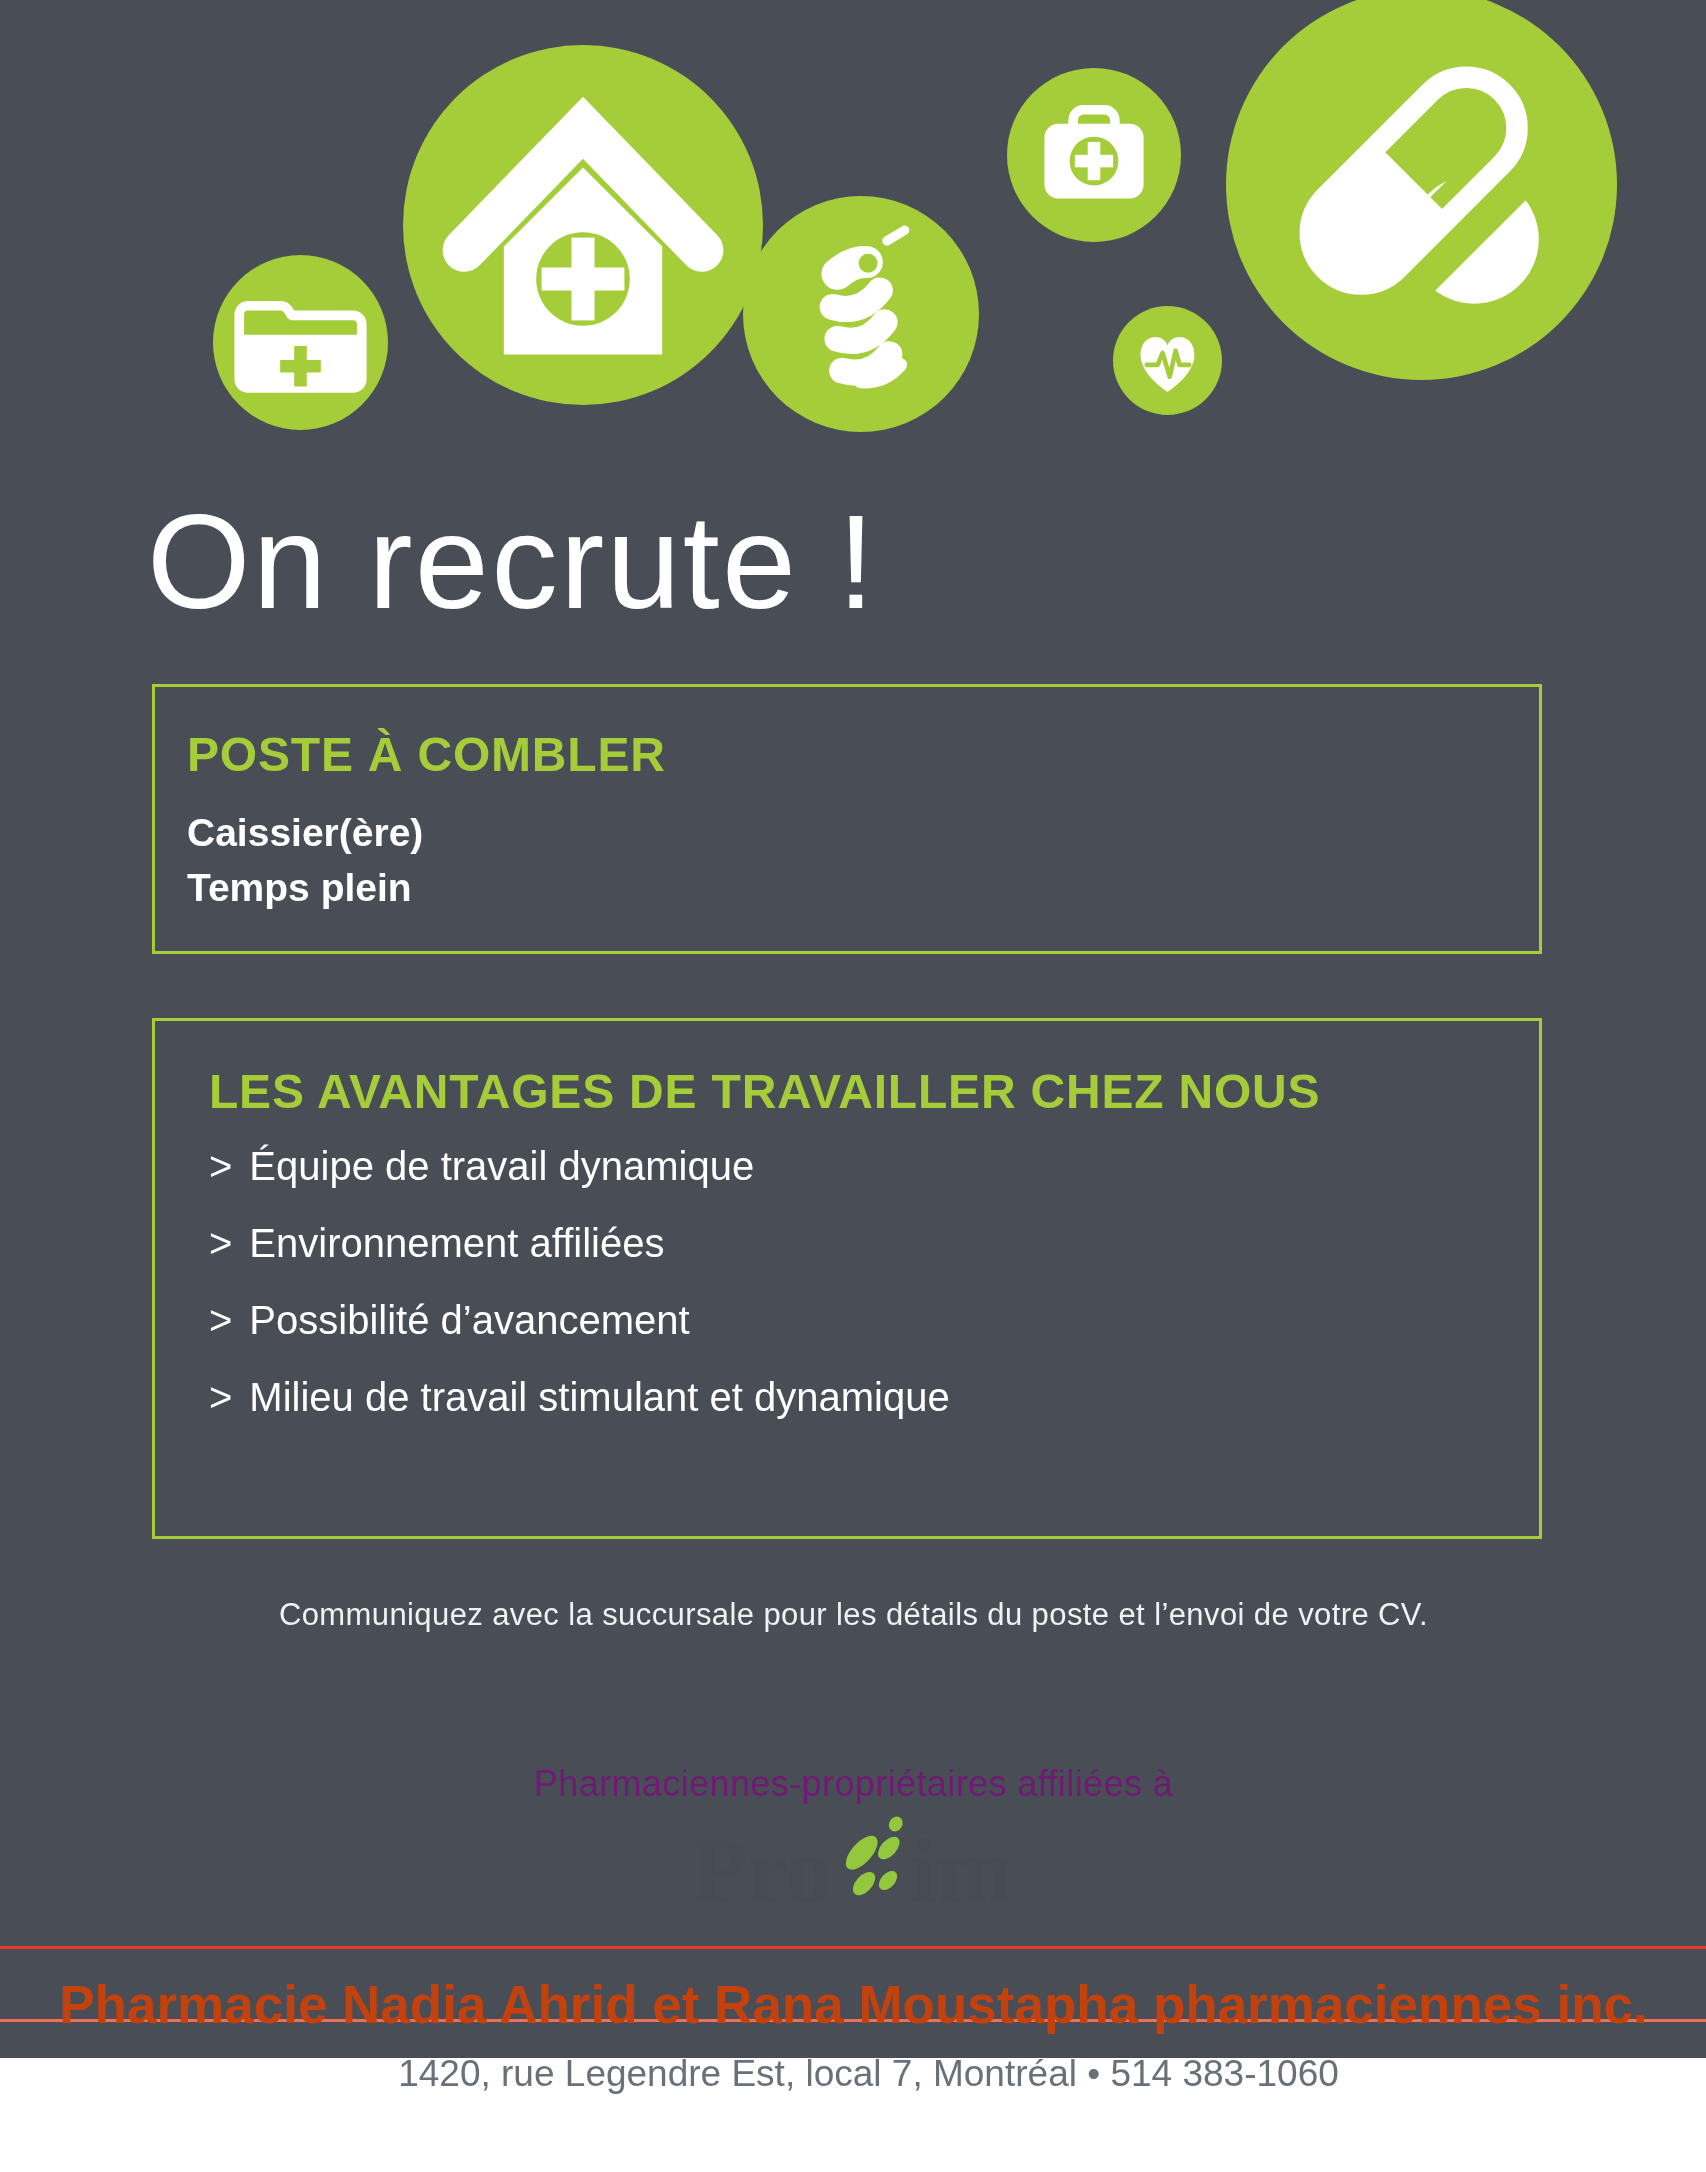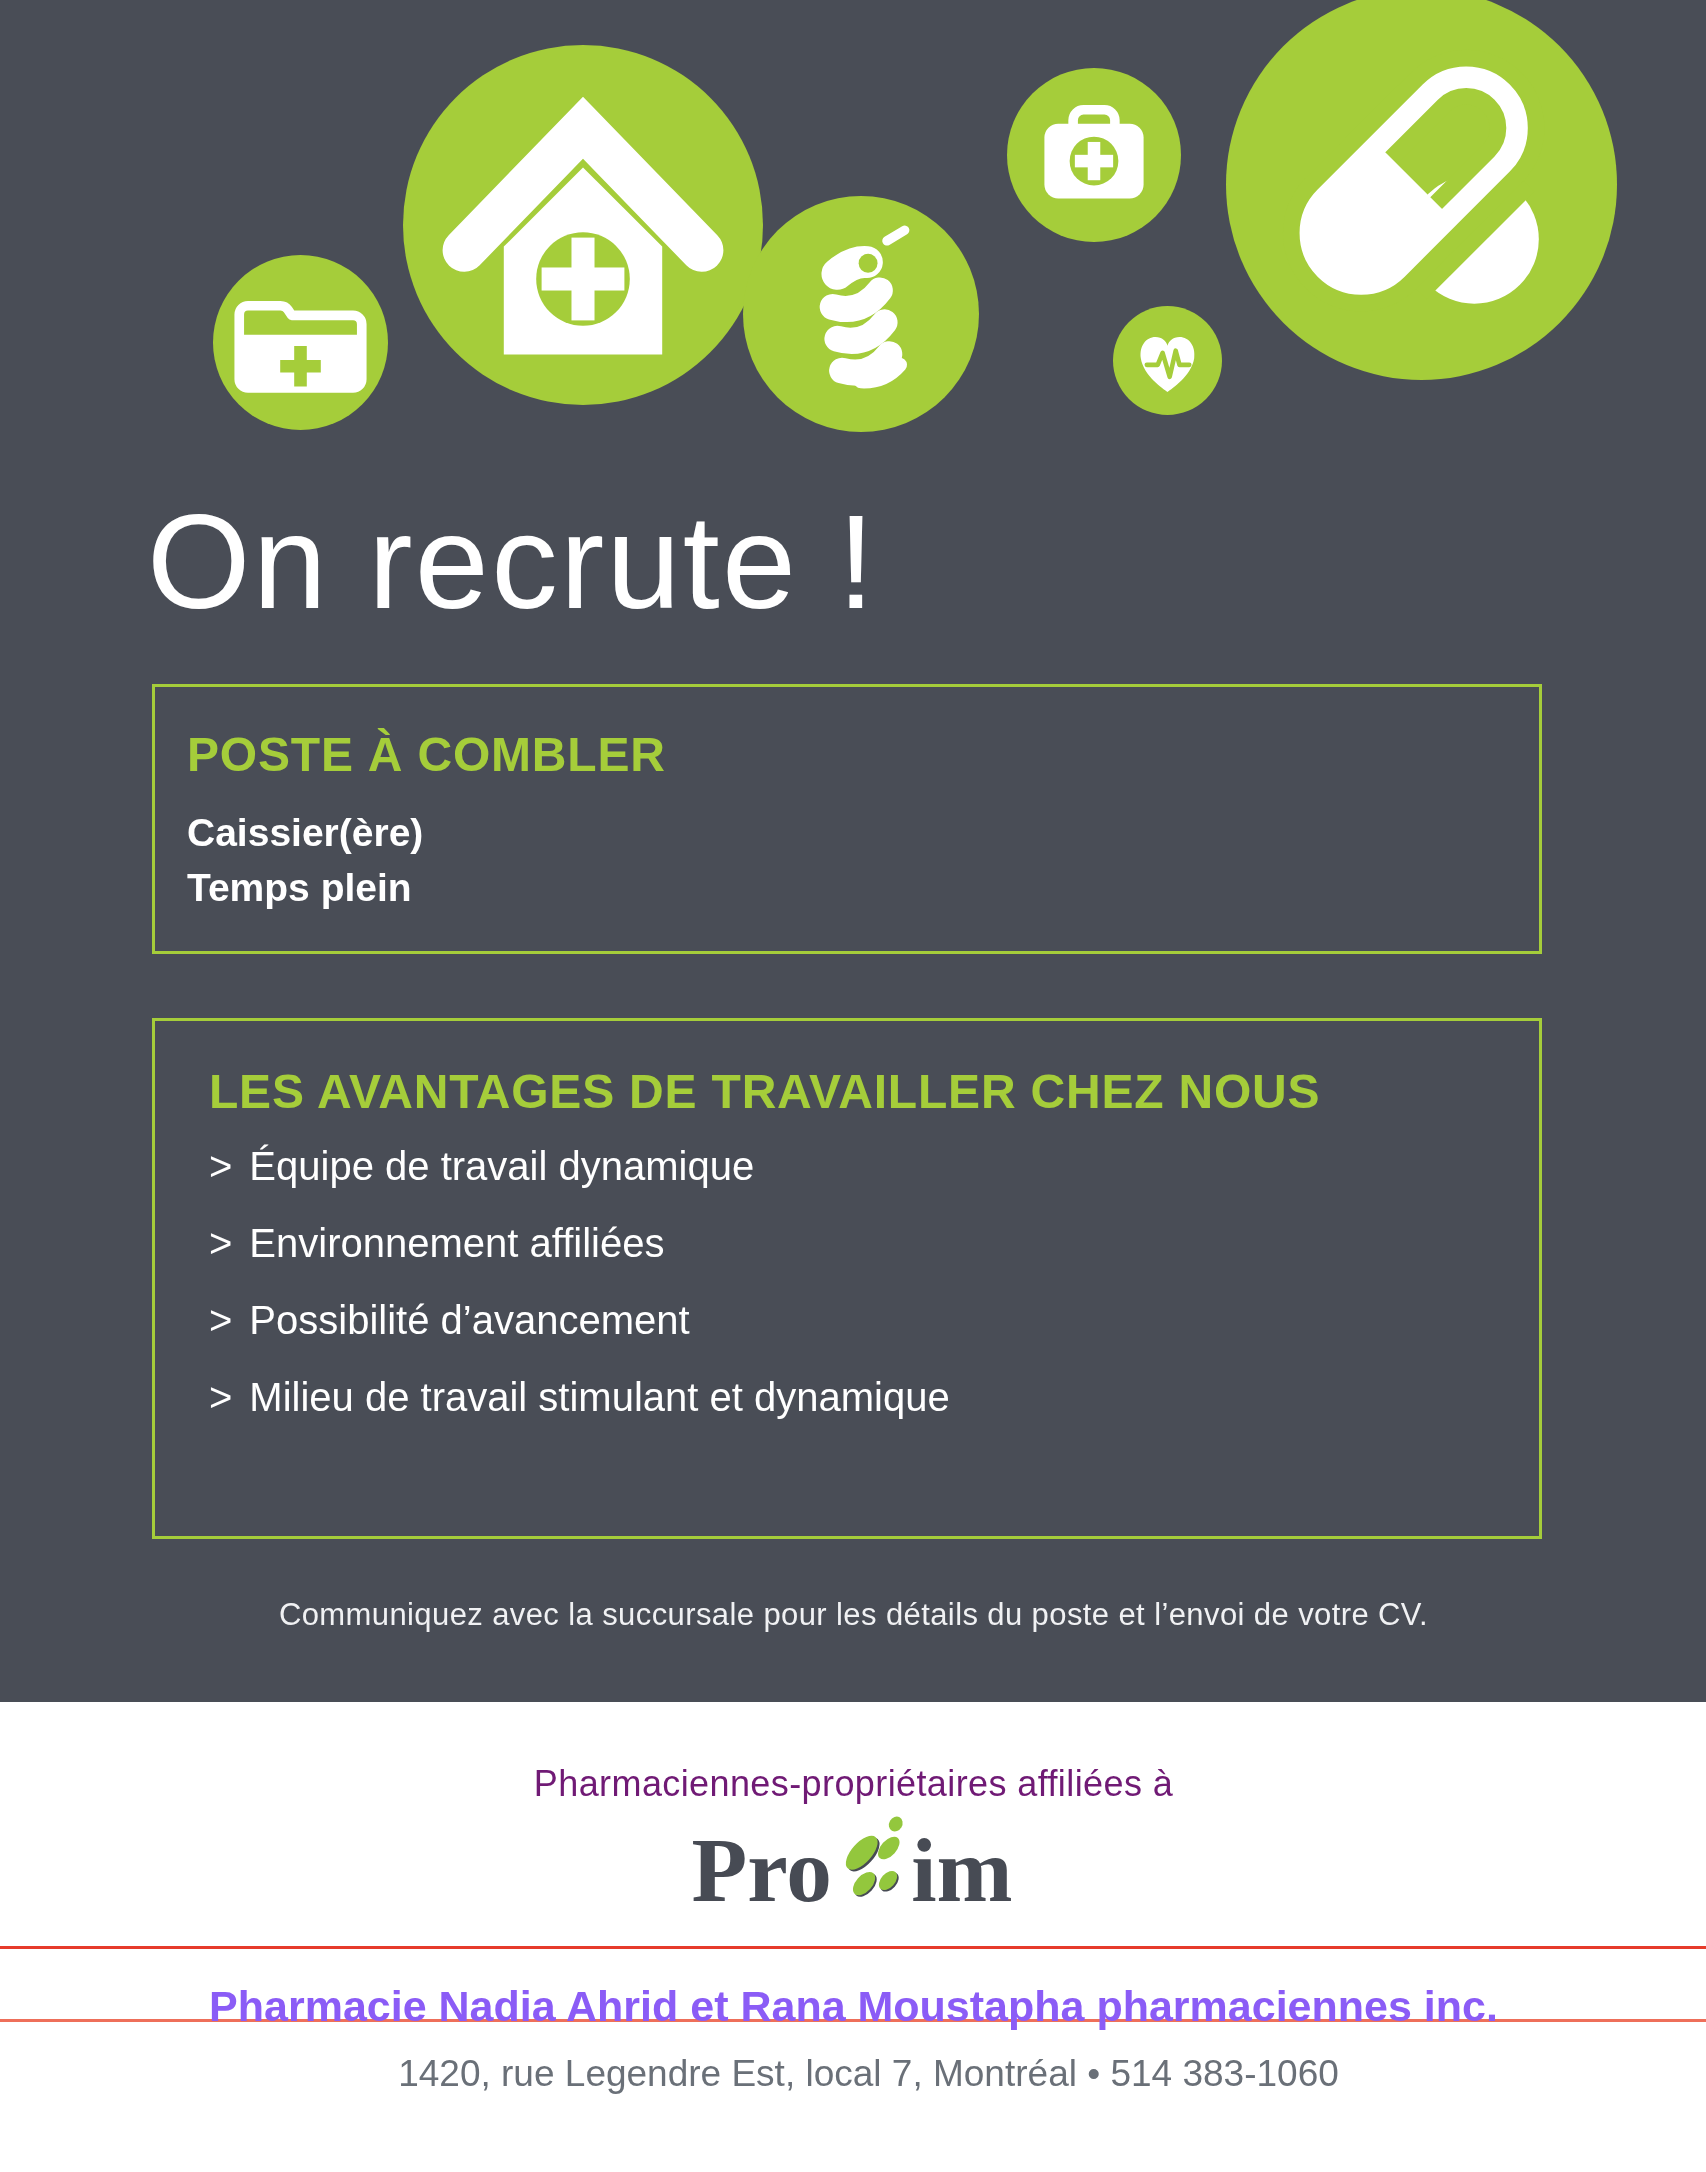--- a/index.html
+++ b/index.html
@@ -1,19 +1,19 @@
 <!DOCTYPE html>
 <html style="font-size:12.4px"><head>
 <meta charset="utf-8">
 <style>
   html,body{margin:0;padding:0;}
   .page{position:relative;width:1707px;height:2172px;background:#ffffff;overflow:hidden;
         font-family:"Liberation Sans",sans-serif;}
   
-  .dark{position:absolute;left:0;top:0;width:1707px;height:1702px;background:#494d56;overflow:hidden;}
+  .dark{position:absolute;left:0;top:0;width:1707px;height:2058px;background:#494d56;overflow:hidden;}
   .circle{position:absolute;border-radius:50%;background:#a5cd3a;}
   .circle svg{position:absolute;left:0;top:0;width:100%;height:100%;}
   .c-folder{left:213px;top:255px;width:175px;height:175px;}
   .c-house{left:403px;top:45px;width:360px;height:360px;}
   .c-caduceus{left:743px;top:196px;width:236px;height:236px;}
   .c-firstaid{left:1007px;top:68px;width:174px;height:174px;}
   .c-heart{left:1113px;top:306px;width:109px;height:109px;}
   .c-pill{left:1226px;top:-11px;width:391px;height:391px;}
   .title{position:absolute;left:147px;top:493px;color:#ffffff;font-size:133px;font-weight:300;
          letter-spacing:2.3px;line-height:1.05;}
@@ -26,21 +26,21 @@
   .benefit .chev{margin-right:17px;}
   .contact-note{position:absolute;left:0;top:1597px;width:1707px;text-align:center;color:#f0f1f3;
                 font-size:31px;font-weight:300;letter-spacing:0.4px;}
   
   .affiliation{position:absolute;left:0;top:1763px;width:1707px;text-align:center;color:#701a75;
                font-size:36px;font-weight:300;letter-spacing:0.4px;}
   .logo-wrap{position:absolute;left:0;top:1814px;width:1707px;display:flex;justify-content:center;}
   .rule-top{position:absolute;left:0;top:1946px;width:1707px;height:3.1px;background:#e63b2b;}
   .rule-under{position:absolute;left:0;top:2019px;width:1707px;height:3.1px;background:#ee6f5a;}
   .pharmacy-name{position:absolute;top:1974px;left:50%;transform:translateX(-50%);
-                 white-space:nowrap;color:#8b5cf6;font-size:43px;font-weight:700;z-index:2;margin-top:8px;}
+                 white-space:nowrap;color:#c2410c;font-size:53px;font-weight:700;z-index:2;}
   .address{position:absolute;left:0;top:2053px;width:1707px;text-align:center;color:#6a7078;
            font-size:37px;font-weight:300;margin-left:15px;}
 </style>
 </head>
 <body>
 
 <div class="page">
 
   <div class="dark">
 

